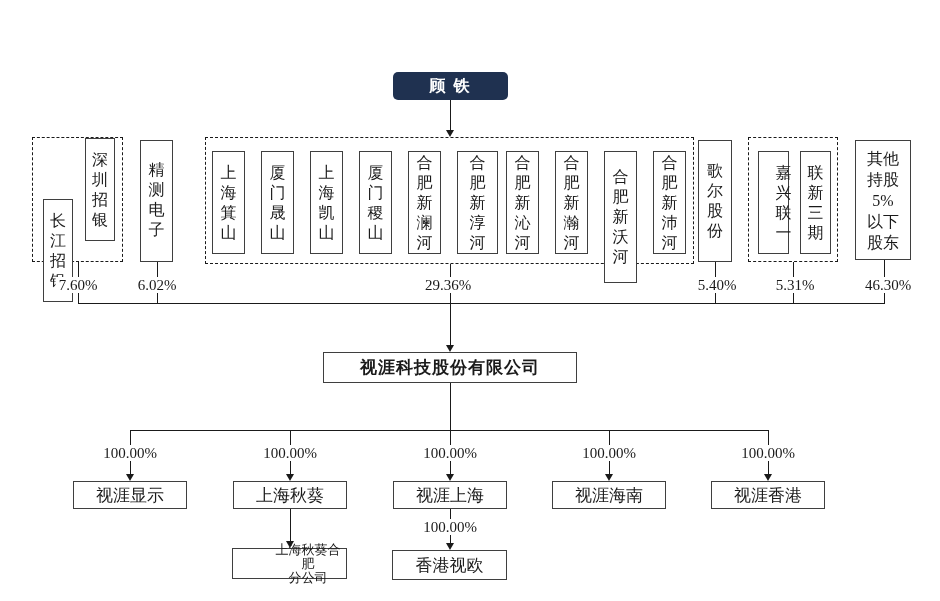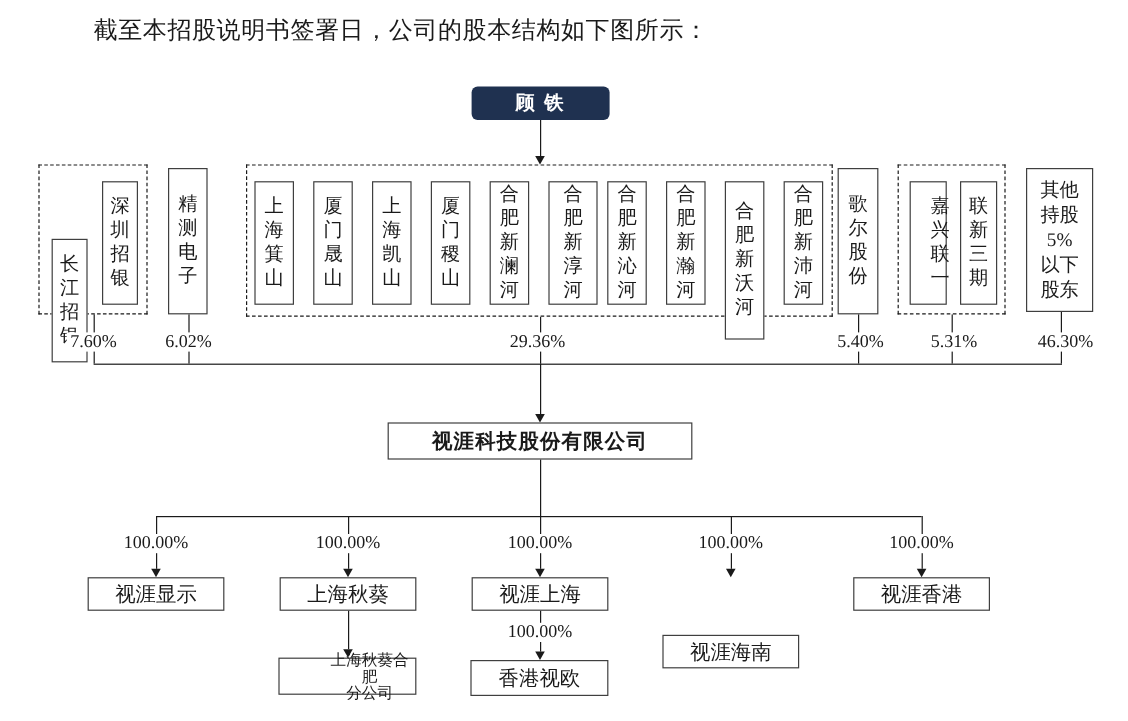--- a/index.html
+++ b/index.html
@@ -30,31 +30,30 @@
       border-right:4px solid transparent;border-top:7px solid #1a1a1a;}
   
   .pct{position:absolute;transform:translateX(-50%);background:#fff;padding:0 3px;
        font-size:15px;line-height:16px;white-space:nowrap;}
 </style>
 </head>
 <body>
 
 <div class="page">
 
-  <div class="title">截至本招股说明书签署日，公司的股本结构如下图所示：</div>
 
   <div class="ctrl">顾 铁</div>
   <div class="v" style="left:450px;top:100px;height:30px;"></div>
   <div class="ah" style="left:446px;top:130px;"></div>
 
   <div class="dashed" style="left:32px;top:137px;width:91px;height:125px;">
     <div class="box" style="left:10px;top:13px;width:30px;height:103px;margin-top:48px;">
       <span class="vname">长江招银</span>
     </div>
-    <div class="box" style="left:52px;top:13px;width:30px;height:103px;justify-content:center;">
+    <div class="box" style="left:52px;top:0;width:30px;height:103px;justify-content:center;">
       <span class="vname">深圳招银</span>
     </div>
   </div>
 
   <div class="box" style="left:140px;top:140px;width:33px;height:122px;font-family:Liberation Mono, monospace;">
     <span class="vname">精测电子</span>
   </div>
 
   <div class="dashed" style="left:205px;top:137px;width:489px;height:127px;">
     <div class="box" style="left:6px;top:13px;width:33px;height:103px;">
@@ -157,21 +156,21 @@
 
   <div class="box hname" style="left:73px;top:481px;width:114px;height:28px;">
     <span>视涯显示</span>
   </div>
   <div class="box hname" style="left:233px;top:481px;width:114px;height:28px;">
     <span>上海秋葵</span>
   </div>
   <div class="box hname" style="left:393px;top:481px;width:114px;height:28px;">
     <span>视涯上海</span>
   </div>
-  <div class="box hname" style="left:552px;top:481px;width:114px;height:28px;margin-top:48px;">
+  <div class="box hname" style="left:552px;top:481px;width:114px;height:28px;">
     <span>视涯海南</span>
   </div>
   <div class="box hname" style="left:711px;top:481px;width:114px;height:28px;">
     <span>视涯香港</span>
   </div>
 
   <div class="v" style="left:290px;top:509px;height:32px;"></div>
   <div class="ah" style="left:286px;top:541px;"></div>
   <div class="box hname-small" style="left:232px;top:548px;width:115px;height:31px;">
     <span>上海秋葵合肥

